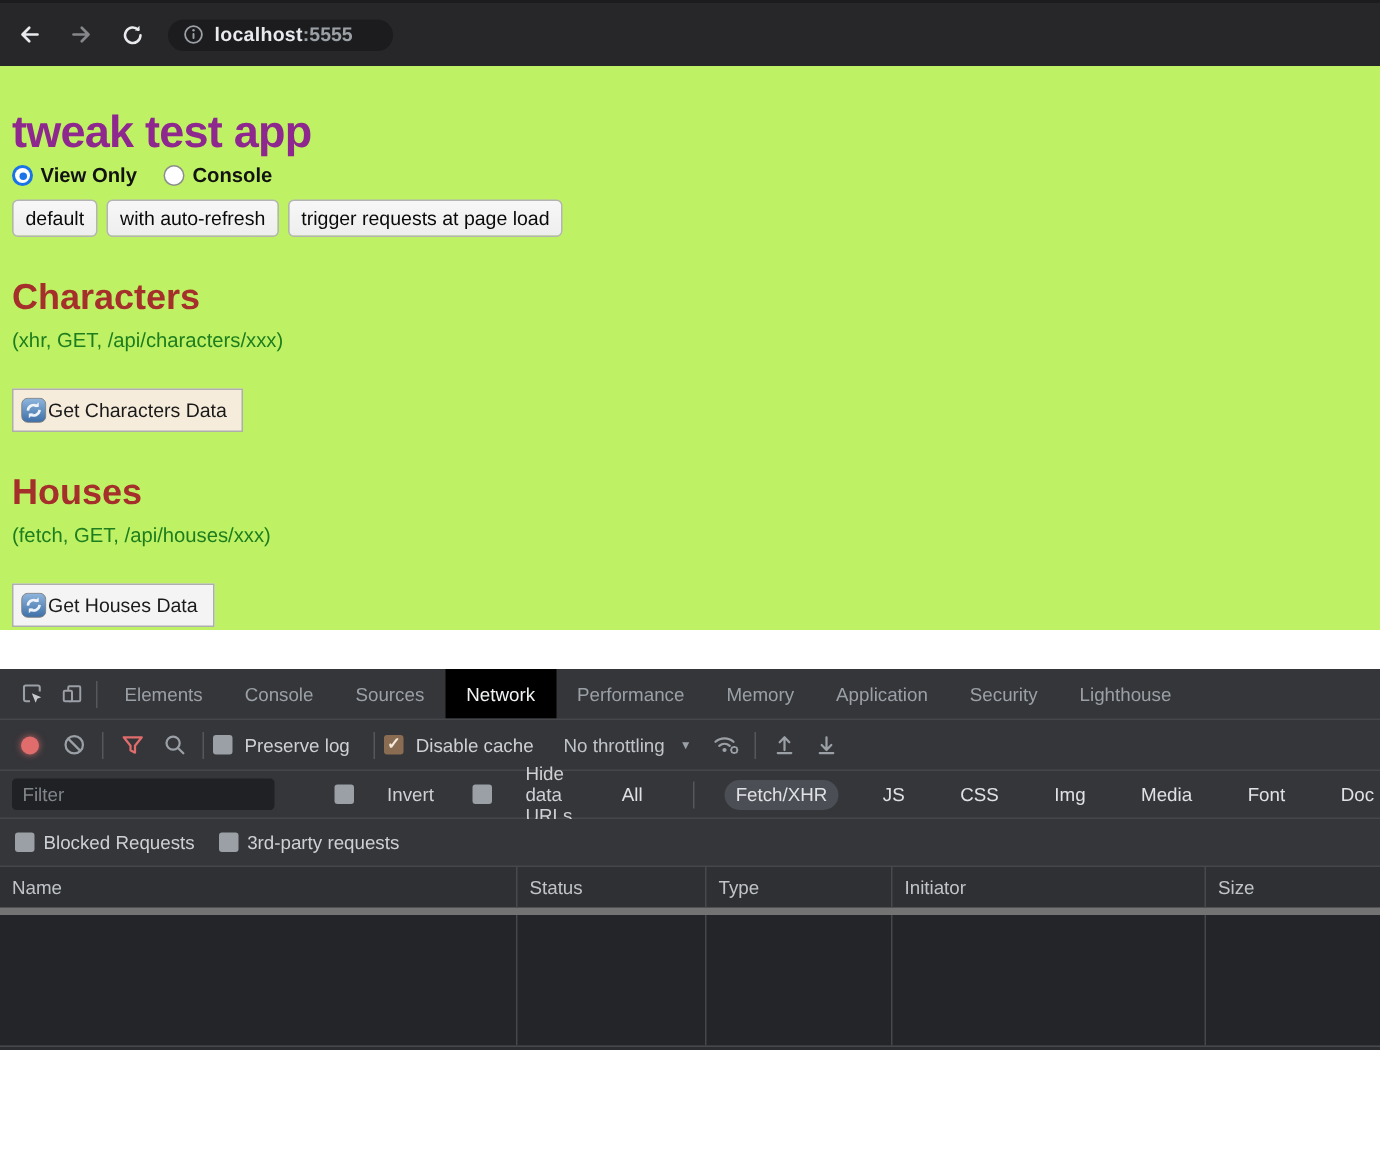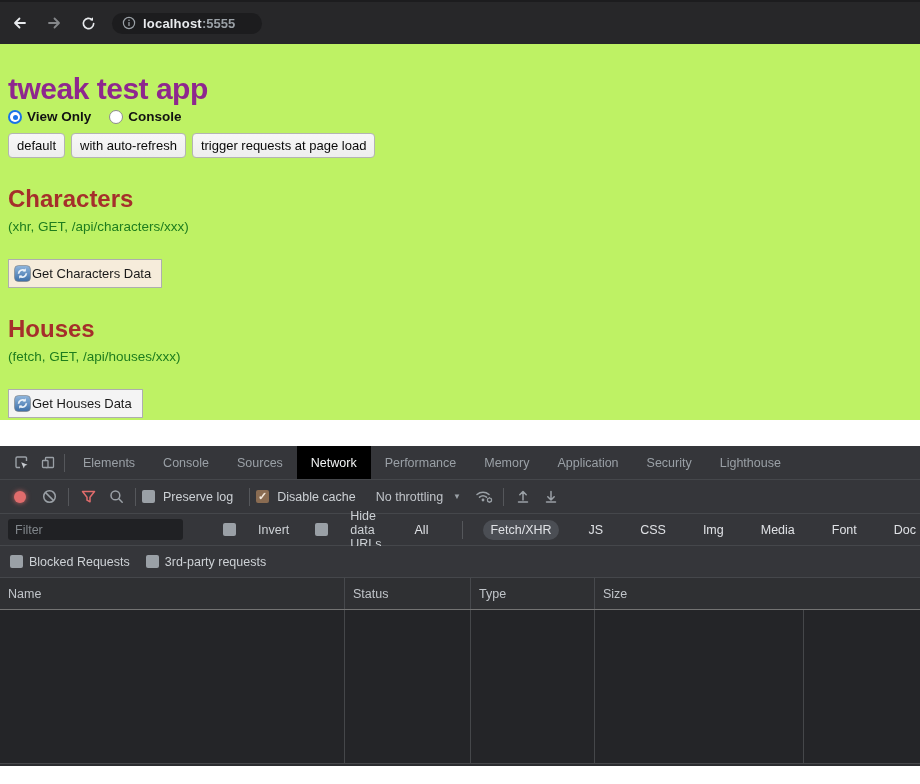--- a/index.html
+++ b/index.html
@@ -27,41 +27,41 @@
   .btn-row { display:flex; gap:6px; margin-top:9px; }
   .mode-btn { font-family:"Liberation Sans",sans-serif; font-size:13px; color:#0a0a0a; background:linear-gradient(#f7f7f7,#eeeeee); border:1px solid #b4b4b4; border-radius:4px; padding:4px 8px; cursor:pointer; }
   .sec-heading { font-size:24px; font-weight:bold; color:#a52f2b; margin-top:27px; }
   .sec-sub { font-size:13.5px; font-weight:normal; color:#1e7d1e; margin-top:6px; }
   .data-btn { display:inline-flex; align-items:center; gap:1px; font-family:"Liberation Sans",sans-serif; font-size:13px; color:#1a1a1a; border:1px solid #aeaeae; border-radius:0; padding:5px 10px 5px 5px; margin-top:25px; cursor:pointer; }
   .data-btn.characters { background:#f6ecdb; }
   .data-btn.houses { background:#f4f4f4; }
   .refresh-emoji { display:inline-flex; width:17px; height:17px; }
 
   
-  .devtools { position:absolute; left:0; top:446px; width:920px; height:320px; background:#35363a; color:#c5c9cd; font-size:12.5px; display:flex; flex-direction:column; }
+  .devtools { position:absolute; left:0; top:446px; width:920px; height:254px; background:#35363a; color:#c5c9cd; font-size:12.5px; display:flex; flex-direction:column; }
   .dt-row { display:flex; align-items:center; flex:0 0 auto; border-bottom:1px solid #45474b; background:#35363a; }
   .dt-tabs { height:34px; padding-left:8px; overflow:hidden; white-space:nowrap; }
   .dt-tab { display:inline-flex; align-items:center; height:100%; padding:0 14px; color:#9aa0a6; font-size:12.5px; cursor:pointer; flex:0 0 auto; }
   .dt-tab.active { background:#000; color:#f1f3f4; }
   .tool-ic { display:inline-flex; align-items:center; justify-content:center; width:26px; height:26px; cursor:pointer; flex:0 0 auto; }
   .vsep { width:1px; height:18px; background:#55575b; margin:0 4px; flex:0 0 auto; }
   .dt-toolbar { height:34px; padding:0 6px; gap:2px; }
   .record-dot { width:12px; height:12px; border-radius:50%; background:#e06c6c; box-shadow:0 0 5px rgba(224,108,108,.85); margin:0 8px; }
   .cb { width:13px; height:13px; border-radius:2px; background:#9aa0a6; display:inline-flex; align-items:center; justify-content:center; flex:0 0 auto; cursor:pointer; }
   .cb.checked { background:#8a6c52; color:#f3e9dd; font-size:11px; font-weight:bold; line-height:1; }
   .cb-label { margin:0 10px 0 6px; color:#cdd1d5; cursor:default; }
   .throttle { display:flex; align-items:center; gap:10px; color:#c0c4c9; margin:0 8px; cursor:pointer; }
   .caret { font-size:8px; color:#9aa0a6; }
   .dt-filter { height:32px; padding:0 8px; gap:16px; }
   .filter-input { width:204px; height:21px; background:#202124; border:none; border-radius:3px; color:#e8eaed; font-size:12.5px; padding:0 7px; outline:none; margin-right:24px; font-family:"Liberation Sans",sans-serif; }
   .filter-input::placeholder { color:#80868b; }
   .pill { padding:3px 7px; border-radius:10px; color:#dfe1e5; margin-right:7px; cursor:pointer; white-space:nowrap; flex:0 0 auto; }
   .pill.active { background:#4b4e54; }
   .dt-options { height:32px; padding:0 10px; }
-  .dt-grid-header { display:grid; grid-template-columns:345px 126px 124px 209px 1fr; height:32px; background:#2f3033; border-bottom:1px solid #737373; flex:0 0 auto; }
+  .dt-grid-header { display:grid; grid-template-columns:345px 126px 124px 209px 1fr; height:32px; background:#2f3033; border-bottom:5px solid #737373; flex:0 0 auto; }
   .dt-grid-header .cell { display:flex; align-items:center; padding:0 8px; color:#c0c4c9; border-right:1px solid #47494d; font-size:12.5px; cursor:pointer; }
   .dt-grid-body { display:grid; grid-template-columns:345px 126px 124px 209px 1fr; flex:1 1 auto; background:#242528; }
   .dt-grid-body .bcell { border-right:1px solid #45474a; }
   .dt-bottombar { height:3px; background:#2c2d30; border-top:1px solid #47484b; flex:0 0 auto; }
   svg { display:block; }
 </style>
 </head>
 <body>
 
 <div class="browser-bar">
@@ -263,20 +263,21 @@
     <span class="cb"></span>
     <span class="cb-label">Blocked Requests</span>
     <span class="cb" style="margin-left:6px;"></span>
     <span class="cb-label">3rd-party requests</span>
   </div>
 
   <div class="dt-grid-header">
     <span class="cell">Name</span>
     <span class="cell">Status</span>
     <span class="cell">Type</span>
+    <span class="cell">Initiator</span>
     <span class="cell" style="border-right:none;">Size</span>
   </div>
 
   <div class="dt-grid-body">
     <span class="bcell"></span>
     <span class="bcell"></span>
     <span class="bcell"></span>
     <span class="bcell"></span>
     <span class="bcell" style="border-right:none;"></span>
   </div>

